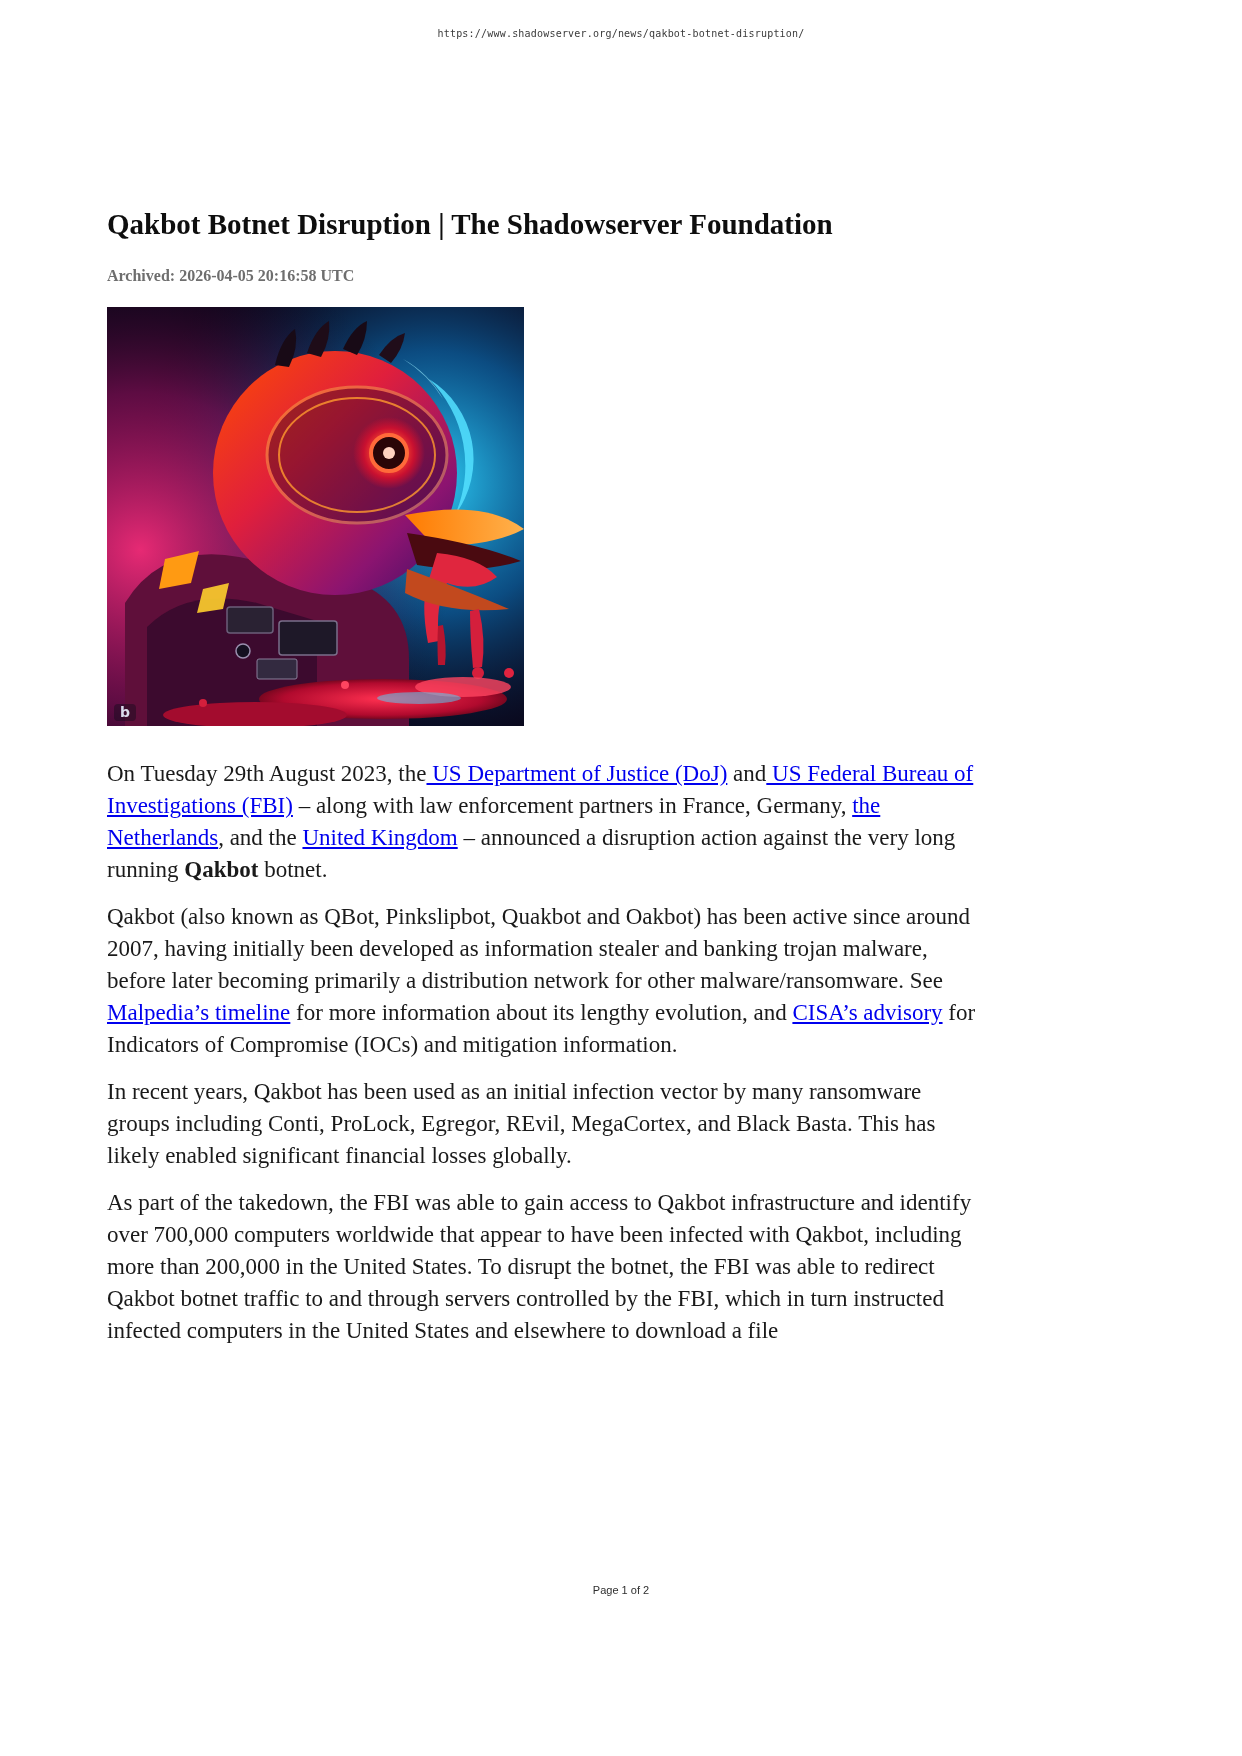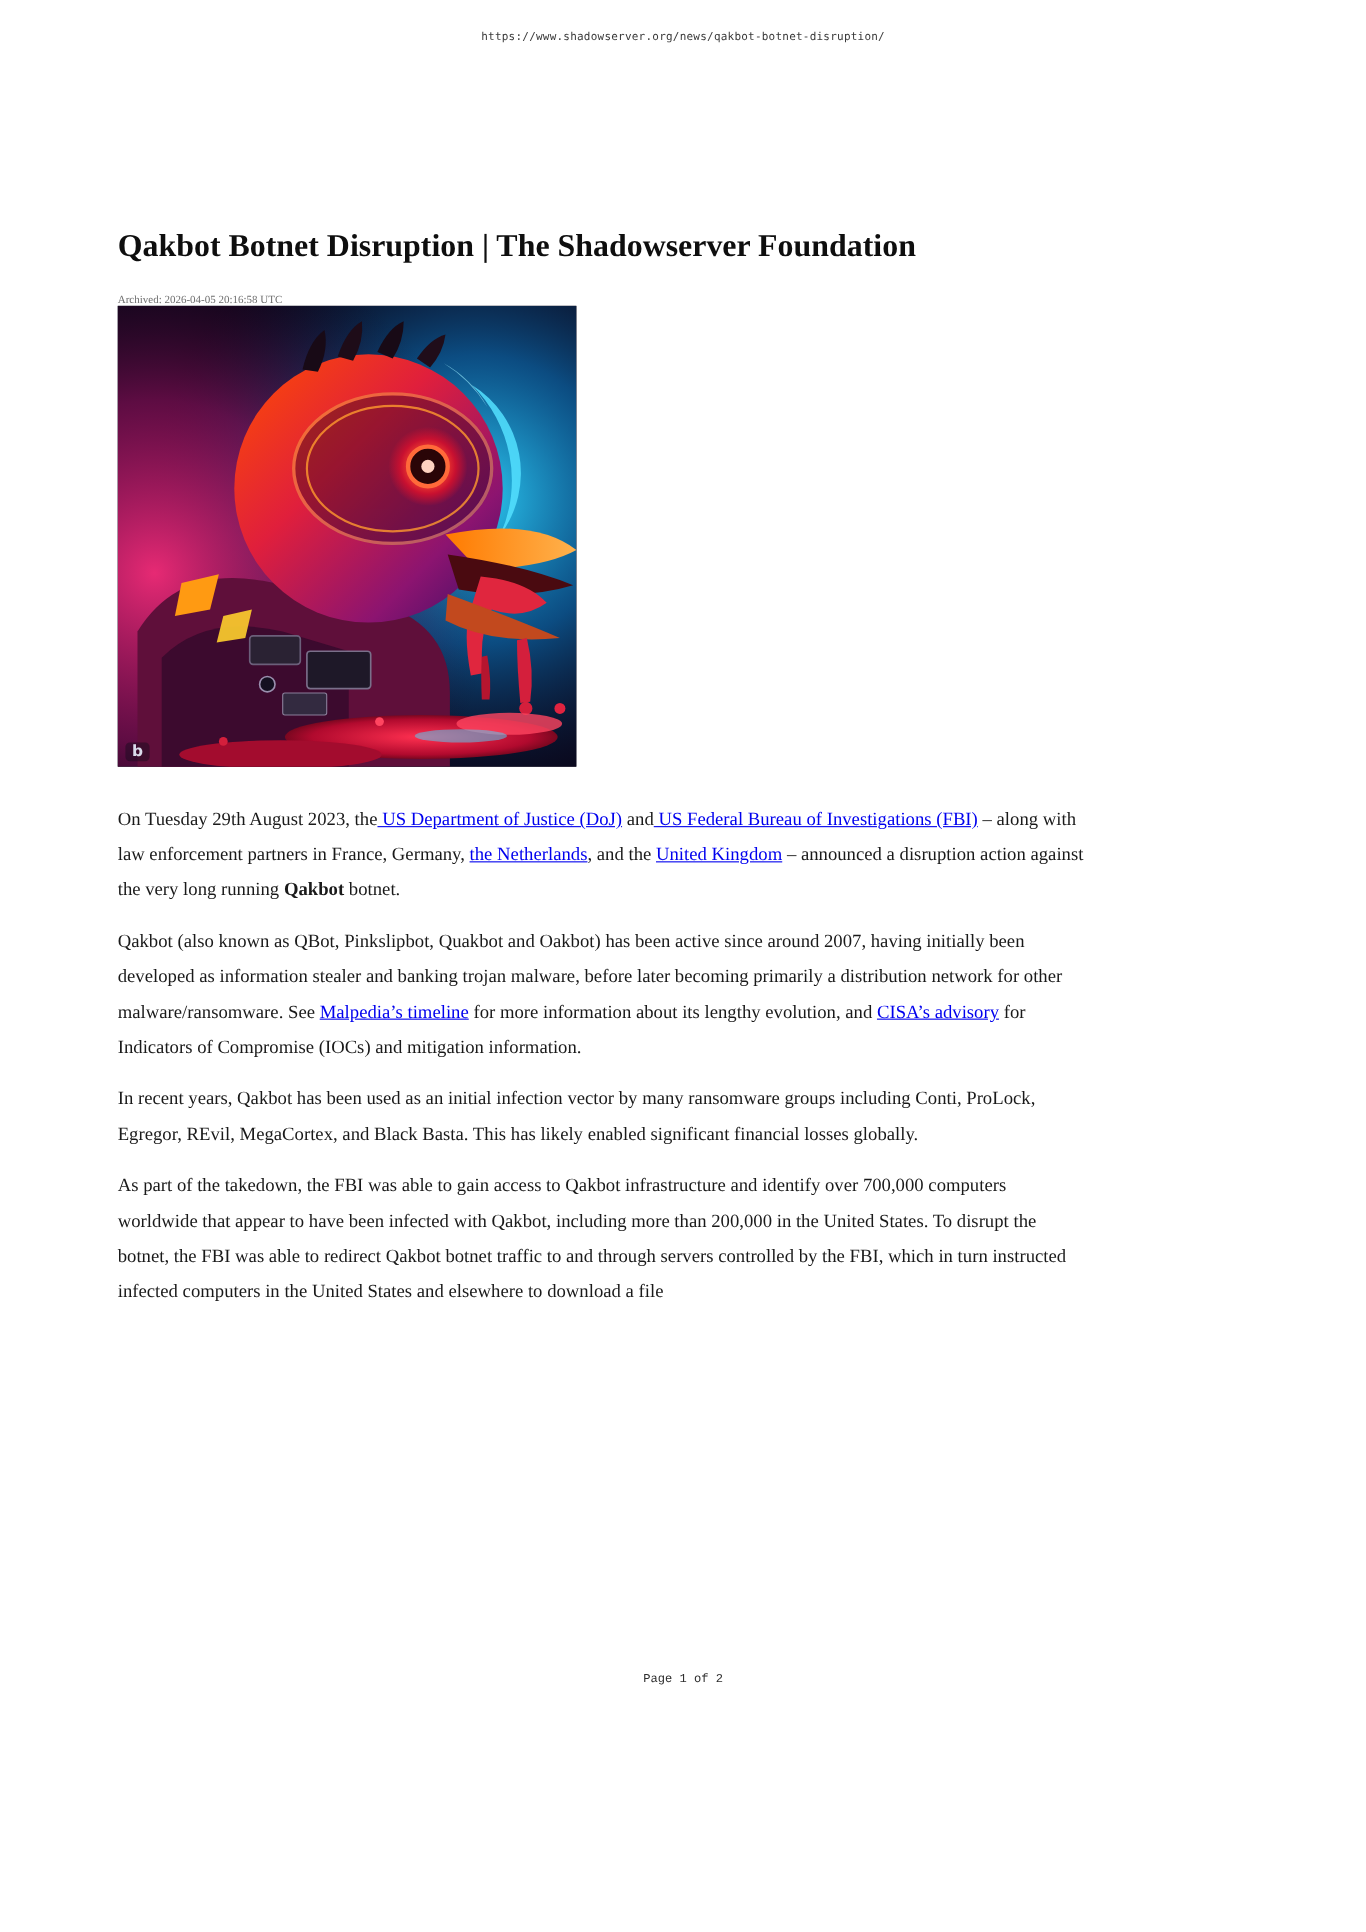--- a/index.html
+++ b/index.html
@@ -33,22 +33,24 @@
   }
   h1.title {
     font-family: "Liberation Serif", serif;
     font-size: 29px;
     line-height: 1.15;
     font-weight: 700;
     color: #0e0e0e;
     margin-bottom: 26px;
   }
   .archived {
-    font-size: 10px;
+    font-size: 16px;
     color: var(--muted-color, #6e6e6e);
+    margin-bottom: 22px;
+    font-weight: bold;
   }
   .hero {
     position: relative;
     width: 417px;
     height: 419px;
     margin-bottom: 32px;
     background: #0a0517;
   }
   .hero svg { display: block; }
   .watermark {
@@ -59,21 +61,21 @@
     border-radius: 4px;
     background: rgba(10, 10, 25, 0.45);
     color: #e8f3ff;
     font-family: "DejaVu Sans", sans-serif;
     font-size: 14px;
     font-weight: 700;
     line-height: 1;
     opacity: 0.9;
   }
   p.body {
-    font-size: 17px;
+    font-size: 23px;
     line-height: 32px;
     margin-bottom: 15px;
     color: var(--text-color, #1a1a1a);
   }
   p.body a {
     color: var(--link-color, #0000ee);
     text-decoration: underline;
   }
   p.body strong { font-weight: 700; }
   ul.bullets {
@@ -81,24 +83,24 @@
     padding-left: 57px;
     list-style: disc outside;
   }
   ul.bullets li {
     font-size: 17px;
     line-height: 32px;
     color: var(--text-color, #1a1a1a);
   }
   .footer {
     position: absolute;
-    top: 1521px;
+    top: 1584px;
     left: 0; right: 0;
     text-align: center;
-    font-family: Liberation Mono, monospace;
+    font-family: Liberation Sans, sans-serif;
     font-size: 11px;
     color: #2e2e2e;
   }
 </style>
 </head>
 <body>
 
 <div class="page">
 
   <div class="header-url">https://www.shadowserver.org/news/qakbot-botnet-disruption/</div>

